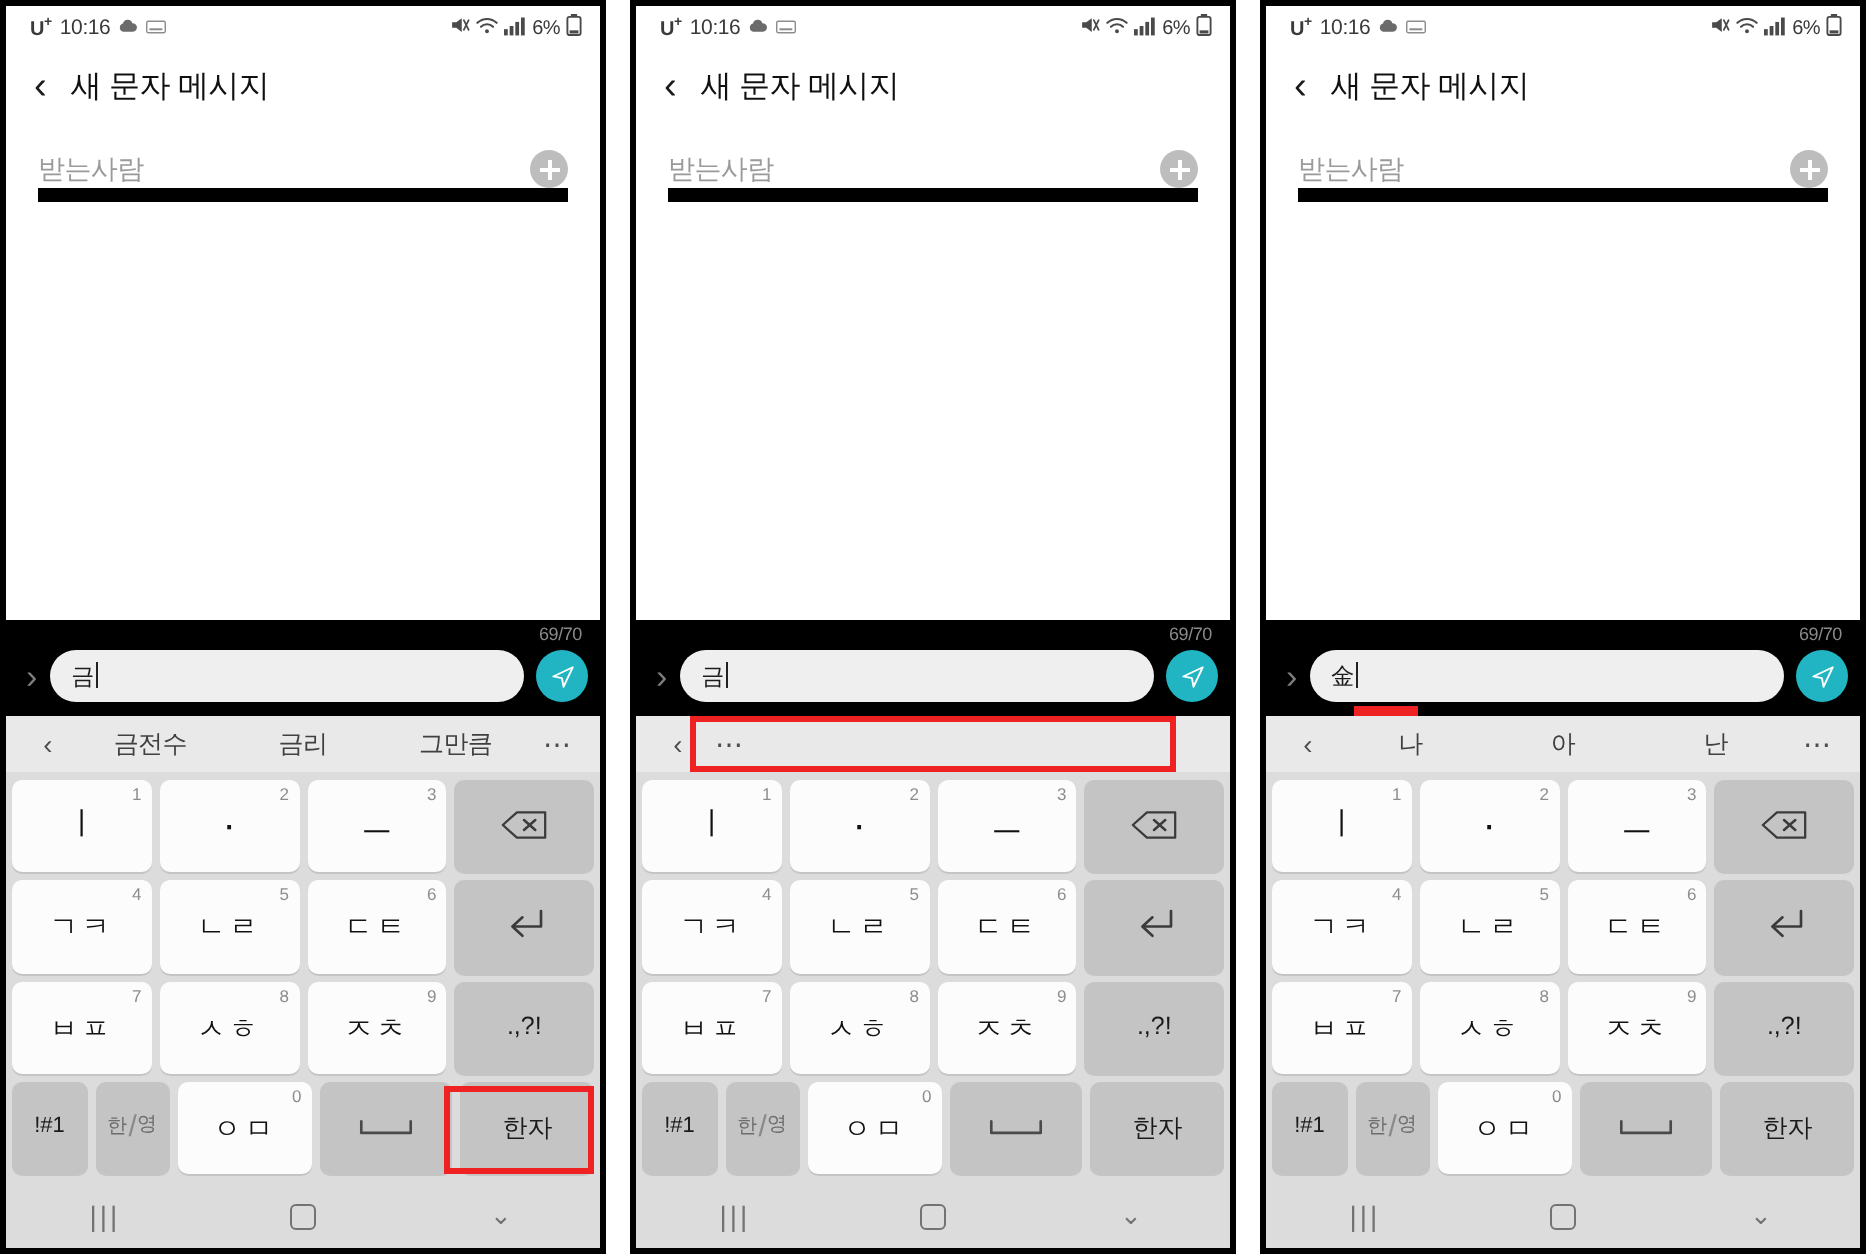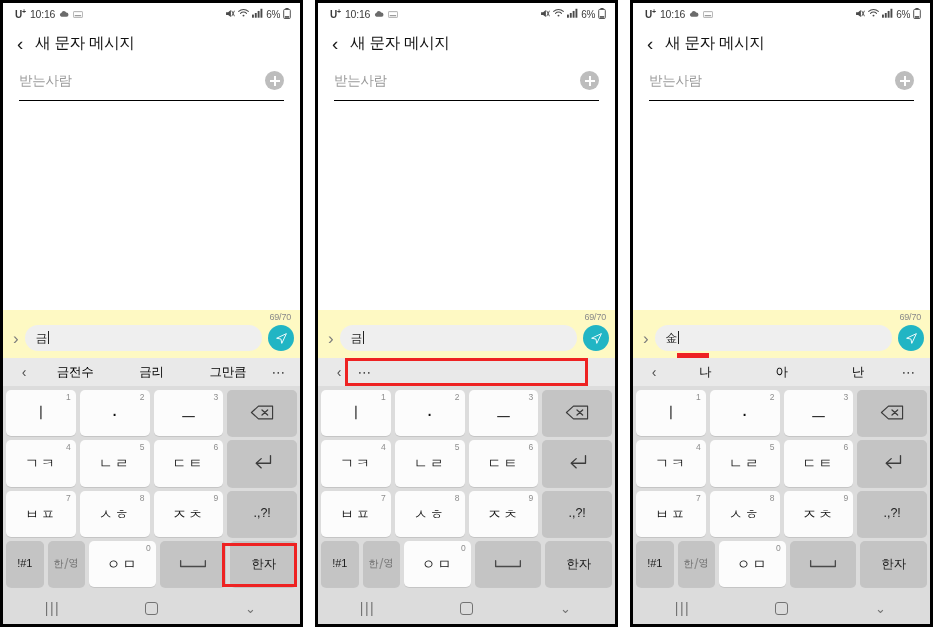--- a/index.html
+++ b/index.html
@@ -57,41 +57,41 @@
   }
   .back-chev {
     font-size: 19px; color: #1a1a1a; line-height: 1;
     margin-right: 12px; font-weight: 400;
   }
   .title-txt { font-size: 15.5px; color: #101010; letter-spacing: -.3px; }
 
   
   .recipient {
     height: 40px; position: relative; flex: 0 0 40px;
-    display: flex; align-items: center;
+    display: flex; align-items: flex-end;
     margin: 0 16px;
-    border-bottom: 1px solid #000000;
+    border-bottom: 7px solid #000000;
   }
   .recipient-ph { font-size: 13.5px; color: #9a9a9a; letter-spacing: -.3px; }
   .plus-btn {
     margin-left: auto;
     width: 19px; height: 19px; border-radius: 50%;
     background: #bdbdbd; position: relative;
   }
   .plus-btn::before, .plus-btn::after {
     content: ""; position: absolute; background: #ffffff;
   }
   .plus-btn::before { left: 4.5px; right: 4.5px; top: 8.6px; height: 2px; }
   .plus-btn::after { top: 4.5px; bottom: 4.5px; left: 8.6px; width: 2px; }
 
   
   .msgbody { flex: 1 1 auto; background: #ffffff; }
 
   
-  .compose-wrap { position: relative; flex: 0 0 48px; background:#fef9c3; }
+  .compose-wrap { position: relative; flex: 0 0 48px; background:#000000; }
   .counter {
     position: absolute; right: 9px; top: 2px;
     font-size: 9px; color: #8a8a8a; letter-spacing: -.2px;
   }
   .compose {
     position: absolute; left: 0; right: 0; bottom: 2px;
     height: 36px;
     display: flex; align-items: center;
     padding: 0 6px 0 10px;
   }
@@ -127,21 +127,21 @@
   .sugg-wrap { position: relative; flex: 0 0 28px; }
   .suggbar {
     height: 28px; background: #e9e9e9;
     display: flex; align-items: center;
     padding: 0 8px;
   }
   .sugg-left { font-size: 14px; color: #4d4d4d; width: 26px; text-align: center; }
   .sugg-items { flex: 1 1 auto; display: flex; align-items: center; }
   .sugg-item {
     flex: 1 1 0; text-align: center;
-    font-size: 12.5px; color: #000000; letter-spacing: -.3px;
+    font-size: 12.5px; color: #404040; letter-spacing: -.3px;
     white-space: nowrap;
   }
   .sugg-dots { width: 26px; text-align: center; font-size: 14px; color: #4d4d4d; letter-spacing: 1px; }
   .sugg-redbox {
     position: absolute; left: 27px; right: 27px; top: 0px; bottom: 0px;
     border: 3px solid #ee2222; pointer-events: none;
   }
 
   
   .keyboard {

